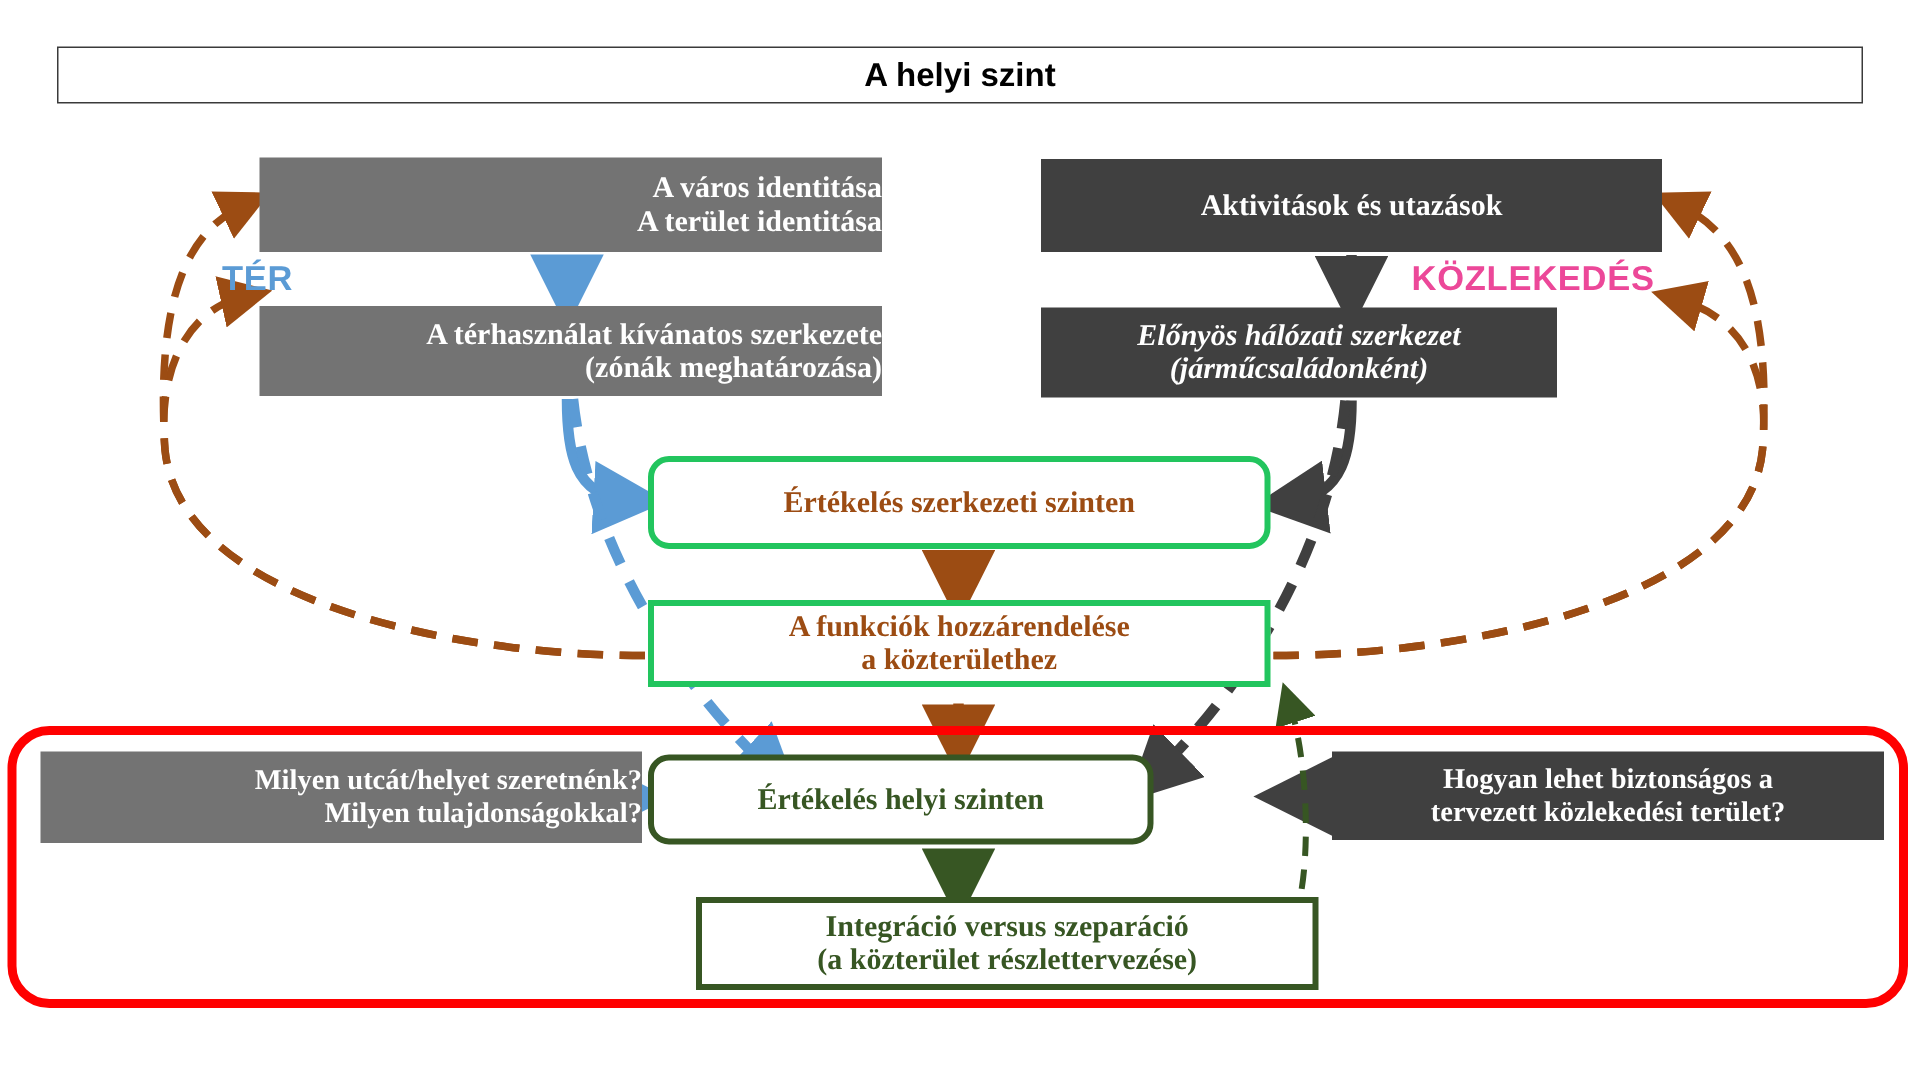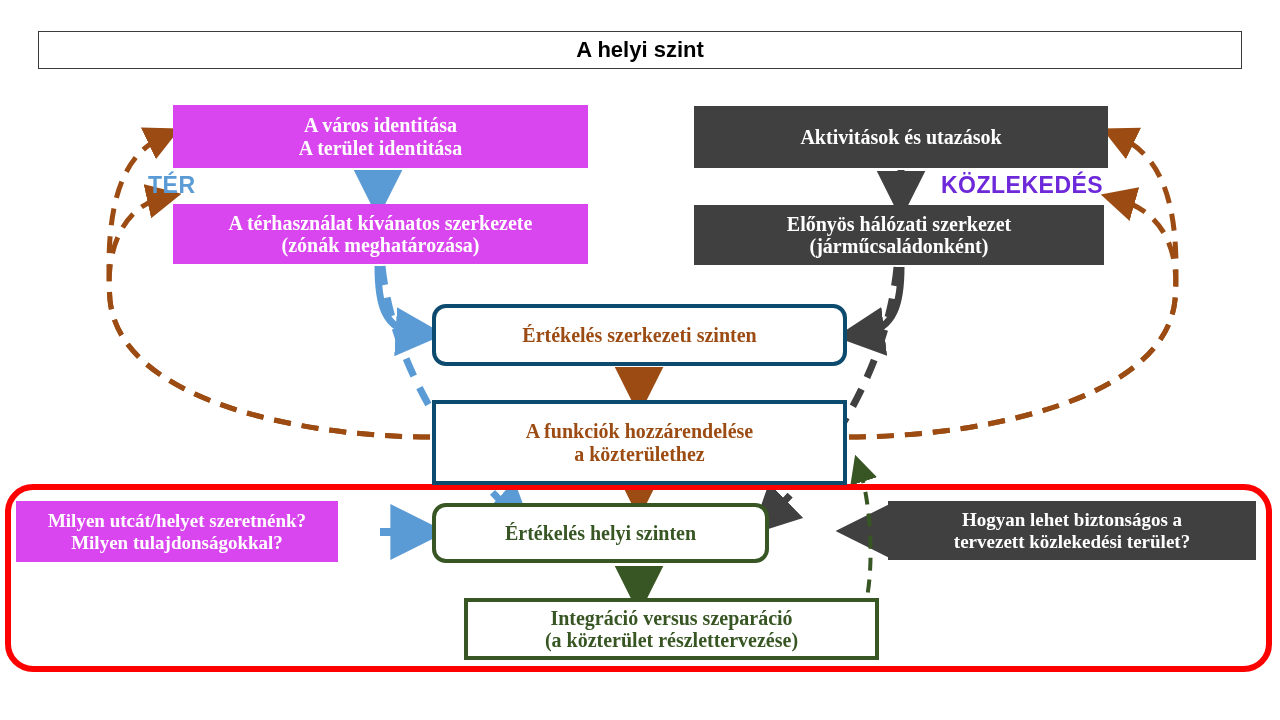--- a/index.html
+++ b/index.html
@@ -46,52 +46,53 @@
     border: 1.5px solid #3a3a3a;
     background: #ffffff;
     color: #000000;
     font-size: 22px;
     font-weight: bold;
     font-family: "Liberation Sans", "DejaVu Sans", sans-serif;
   }
 
   
   .blue-box {
-    background: #d946ef;
+    background: #737373;
     color: #ffffff;
     border: none;
     font-size: 20px;
     font-weight: bold;
+    text-align: right;
   }
   .blue-1 { left: 173px; top: 105px; width: 415px; height: 63px; }
   .blue-2 { left: 173px; top: 204px; width: 415px; height: 60px; }
-  .blue-3 { left: 16px;  top: 501px; width: 322px; height: 61px; font-size: 19px; }
+  .blue-3 { left: 27px;  top: 501px; width: 401px; height: 61px; font-size: 19px; }
 
   
   .dark-box {
     background: #404040;
     color: #ffffff;
     border: none;
     font-size: 20px;
     font-weight: bold;
   }
   .dark-1 { left: 694px; top: 106px; width: 414px; height: 62px; justify-content: center; }
-  .dark-2 { left: 694px; top: 205px; width: 410px; height: 60px; }
+  .dark-2 { left: 694px; top: 205px; width: 344px; height: 60px; font-style: italic; }
   .dark-3 { left: 888px; top: 501px; width: 368px; height: 59px; font-size: 19px; }
 
   
   .brown-box {
     background: #ffffff;
-    border: 4px solid #0c4a6e;
+    border: 4px solid #22c55e;
     color: #9c4c13;
     font-size: 20px;
     font-weight: bold;
   }
   .brown-1 { left: 432px; top: 304px; width: 415px; height: 62px; border-radius: 14px; }
-  .brown-2 { left: 432px; top: 400px; width: 415px; height: 85px; border-radius: 0; }
+  .brown-2 { left: 432px; top: 400px; width: 415px; height: 58px; border-radius: 0; }
 
   
   .green-box {
     background: #ffffff;
     border: 4px solid #375623;
     color: #375623;
     font-size: 20px;
     font-weight: bold;
   }
   .green-1 { left: 432px; top: 503px; width: 337px; height: 60px; border-radius: 14px; }
@@ -99,21 +100,21 @@
 
   
   .caption {
     position: absolute;
     font-family: "Liberation Sans", "DejaVu Sans", sans-serif;
     font-weight: bold;
     font-size: 23px;
     letter-spacing: 0.5px;
   }
   .caption-ter { left: 148px; top: 172px; color: #5b9bd5; text-align: center; }
-  .caption-kozl { left: 941px; top: 172px; color: #6d28d9; }
+  .caption-kozl { left: 941px; top: 172px; color: #ec4899; }
 
   
   .red-frame {
     position: absolute;
     left: 5px;
     top: 484px;
     width: 1267px;
     height: 188px;
     box-sizing: border-box;
     border: 6px solid #ff0000;

